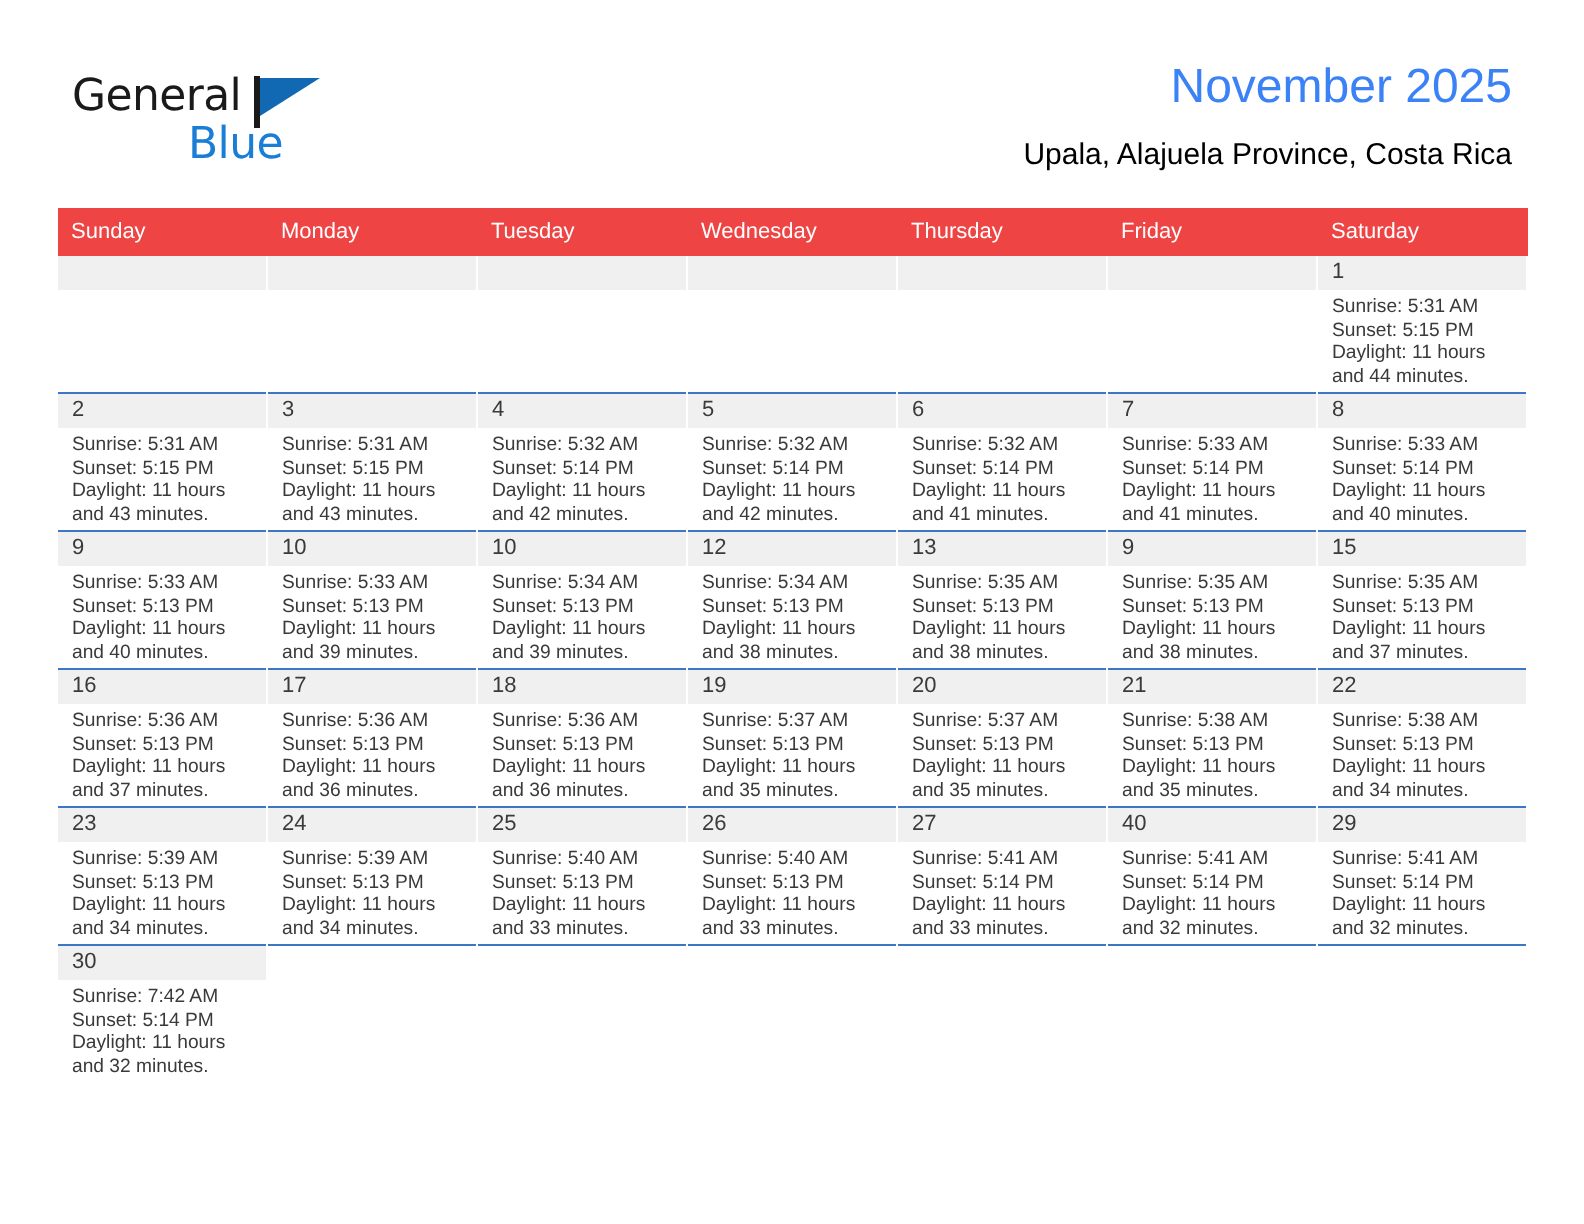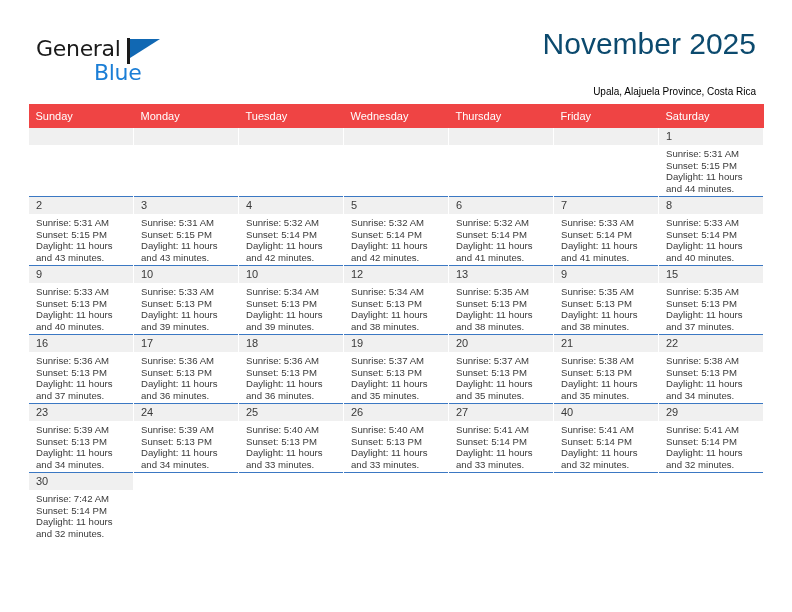--- a/index.html
+++ b/index.html
@@ -80,30 +80,30 @@
     text-align: right;
   }
 
   .title-block {
     position: absolute;
     right: 36px;
     top: 28px;
     text-align: right;
   }
   .cal-title {
-    font-size: 30px;
-    color: #0c4a6e;
+    font-size: 24px;
+    color: #3b82f6;
     line-height: 32px;
     white-space: nowrap;
   }
   .cal-subtitle {
-    font-size: 10px;
+    font-size: 15px;
     color: #000000;
     line-height: 20px;
-    margin-top: 22px;
+    margin-top: 8px;
     white-space: nowrap;
   }
 
   
   .calendar {
     position: absolute;
     left: 28px;
     top: 104px;
     width: 736px;
     border-collapse: collapse;

